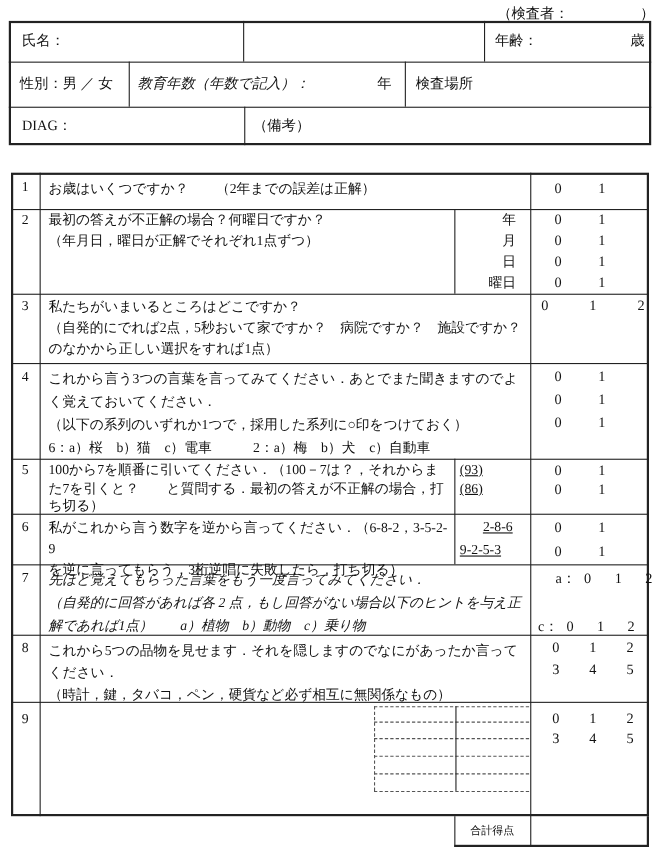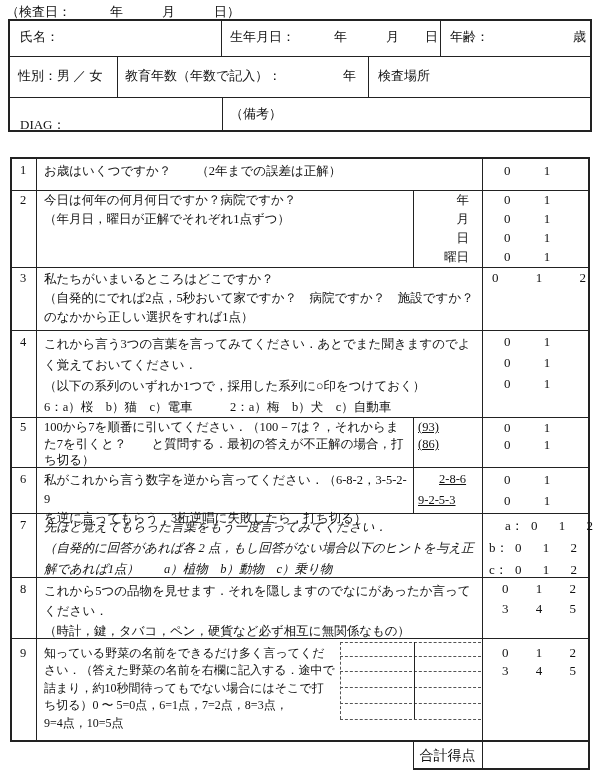--- a/index.html
+++ b/index.html
@@ -23,40 +23,39 @@
   .s7l{display:inline-block;padding-left:7px;width:26px;}
   .s7v{word-spacing:18px;}
   .sub{position:absolute;font-size:12.5px;white-space:pre;text-decoration:underline;}
   .q2lab{position:absolute;left:413px;width:56px;text-align:right;font-size:12.5px;}
 </style>
 </head>
 <body>
 
 <div class="page">
 
-  <span class="t" style="left:6px;top:4px;">（検査日：　　　年　　　月　　　日）</span>
+  <span class="t" style="left:452px;top:4px;">（検査者：　　　　　）</span>
 
   <div class="obox" style="left:8px;top:19px;width:584px;height:113px;"></div>
   <div class="hl" style="left:8px;top:56px;width:584px;"></div>
   <div class="hl" style="left:8px;top:97px;width:584px;"></div>
   <div class="vl" style="left:221px;top:19px;height:37px;"></div>
   <div class="vl" style="left:440px;top:19px;height:37px;"></div>
   <div class="vl" style="left:117px;top:56px;height:41px;"></div>
   <div class="vl" style="left:368px;top:56px;height:41px;"></div>
   <div class="vl" style="left:222px;top:97px;height:35px;"></div>
 
   <span class="t" style="left:20px;top:29px;">氏名：</span>
-  <span class="t" style="left:230px;top:29px;">生年月日：　　　年　　　月　　日</span>
   <span class="t" style="left:450px;top:29px;">年齢：</span>
   <span class="t" style="left:573px;top:29px;">歳</span>
   <span class="t" style="left:18px;top:68px;">性別：男 ／ 女</span>
-  <span class="t" style="left:125px;top:68px;">教育年数（年数で記入）：</span>
+  <span class="t" style="left:125px;top:68px;font-style:italic;">教育年数（年数で記入）：</span>
   <span class="t" style="left:343px;top:68px;">年</span>
   <span class="t" style="left:378px;top:68px;">検査場所</span>
-  <span class="t" style="left:20px;top:106px;margin-top:11px;">DIAG：</span>
+  <span class="t" style="left:20px;top:106px;">DIAG：</span>
   <span class="t" style="left:230px;top:106px;">（備考）</span>
 
   <div class="obox" style="left:10px;top:157px;width:580px;height:585px;"></div>
 
   <div class="hl" style="left:10px;top:190px;width:580px;"></div>
   <div class="hl" style="left:10px;top:267px;width:580px;"></div>
   <div class="hl" style="left:10px;top:330px;width:580px;"></div>
   <div class="hl" style="left:10px;top:417px;width:580px;"></div>
   <div class="hl" style="left:10px;top:467px;width:580px;"></div>
   <div class="hl" style="left:10px;top:513px;width:580px;"></div>
@@ -66,21 +65,21 @@
   <div class="vl" style="left:36px;top:157px;height:585px;"></div>
   <div class="vl" style="left:482px;top:157px;height:613px;"></div>
   <div class="vl" style="left:413px;top:190px;height:77px;"></div>
   <div class="vl" style="left:413px;top:417px;height:96px;"></div>
 
   <span class="qn" style="top:163px;">1</span>
   <div class="qt" style="left:44px;top:163px;width:434px;line-height:17px;">お歳はいくつですか？　　（2年までの誤差は正解）</div>
   <div class="sl s2" style="top:163px;">0 1</div>
 
   <span class="qn" style="top:193px;">2</span>
-  <div class="qt" style="left:44px;top:191px;width:360px;line-height:19px;">今日は何年の何月何日ですか？病院ですか？
+  <div class="qt" style="left:44px;top:191px;width:360px;line-height:19px;">最初の答えが不正解の場合？何曜日ですか？
 （年月日，曜日が正解でそれぞれ1点ずつ）</div>
   <span class="q2lab" style="top:192px;">年</span>
   <span class="q2lab" style="top:211px;">月</span>
   <span class="q2lab" style="top:230px;">日</span>
   <span class="q2lab" style="top:249px;">曜日</span>
   <div class="sl s2" style="top:192px;">0 1</div>
   <div class="sl s2" style="top:211px;">0 1</div>
   <div class="sl s2" style="top:230px;">0 1</div>
   <div class="sl s2" style="top:249px;">0 1</div>
 
@@ -114,49 +113,43 @@
   <span class="sub" style="left:439px;top:472px;">2-8-6</span>
   <span class="sub" style="left:418px;top:493px;">9-2-5-3</span>
   <div class="sl s2" style="top:472px;">0 1</div>
   <div class="sl s2" style="top:493px;">0 1</div>
 
   <span class="qn" style="top:518px;">7</span>
   <div class="qt" style="left:44px;top:517px;width:436px;line-height:21px;font-style:italic;">先ほど覚えてもらった言葉をもう一度言ってみてください．
 （自発的に回答があれば各 2 点，もし回答がない場合以下のヒントを与え正
 解であれば1点）　　a）植物　b）動物　c）乗り物</div>
   <div class="sl" style="top:517px;margin-left:16px;"><span class="s7l">a：</span><span class="s7v">0 1 2</span></div>
-  <div class="sl" style="top:539px;"><span class="s7l">b：</span><span class="s7v">0 1 2</span></div>
   <div class="sl" style="top:561px;"><span class="s7l">c：</span><span class="s7v">0 1 2</span></div>
 
   <span class="qn" style="top:582px;">8</span>
   <div class="qt" style="left:44px;top:581px;width:436px;line-height:20px;">これから5つの品物を見せます．それを隠しますのでなにがあったか言って
 ください．
 （時計，鍵，タバコ，ペン，硬貨など必ず相互に無関係なもの）</div>
   <div class="sl s3n" style="top:581px;">0 1 2</div>
   <div class="sl s3n" style="top:601px;">3 4 5</div>
 
   <span class="qn" style="top:646px;">9</span>
-  <div class="qt" style="left:44px;top:645px;width:296px;line-height:17.4px;font-size:12px;">知っている野菜の名前をできるだけ多く言ってくだ
-さい．（答えた野菜の名前を右欄に記入する．途中で
-詰まり，約10秒間待ってもでない場合にはそこで打
-ち切る）0 〜 5=0点，6=1点，7=2点，8=3点，
-9=4点，10=5点</div>
   <div class="sl s3n" style="top:645px;">0 1 2</div>
   <div class="sl s3n" style="top:663px;">3 4 5</div>
 
   <div>
     <div class="dh" style="top:642px;"></div>
     <div class="dh" style="top:656px;"></div>
     <div class="dh" style="top:671px;"></div>
     <div class="dh" style="top:687px;"></div>
     <div class="dh" style="top:703px;"></div>
     <div class="dh" style="top:719px;"></div>
     <div class="dv" style="left:340px;top:642px;height:77px;"></div>
     <div class="vl" style="left:414px;top:642px;height:77px;"></div>
   </div>
 
   <div class="vl" style="left:413px;top:742px;height:28px;"></div>
   <div class="hl" style="left:413px;top:768px;width:177px;height:2px;"></div>
   <div class="vl" style="left:588px;top:742px;width:2px;height:28px;"></div>
-  <span class="t" style="left:413px;top:748px;width:69px;text-align:center;font-size:14px;">合計得点</span>
+  <span class="t" style="left:413px;top:748px;width:69px;text-align:center;font-size:10px;">合計得点</span>
   <div class="abs" style="left:483px;top:743px;width:105px;height:25px;"></div>
 
 </div>
 
 </body></html>

